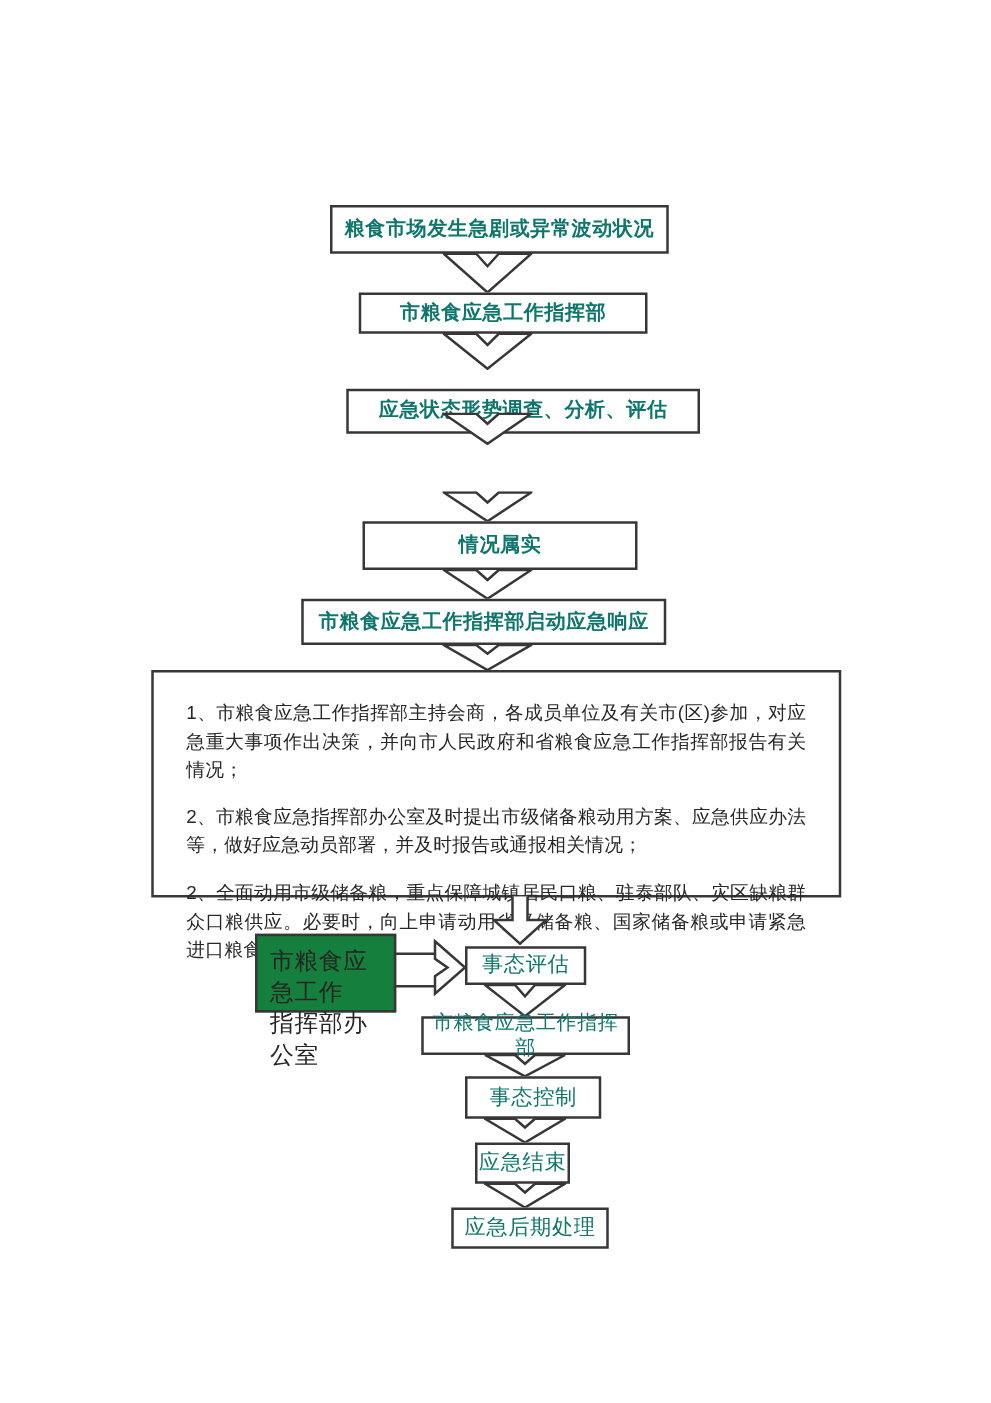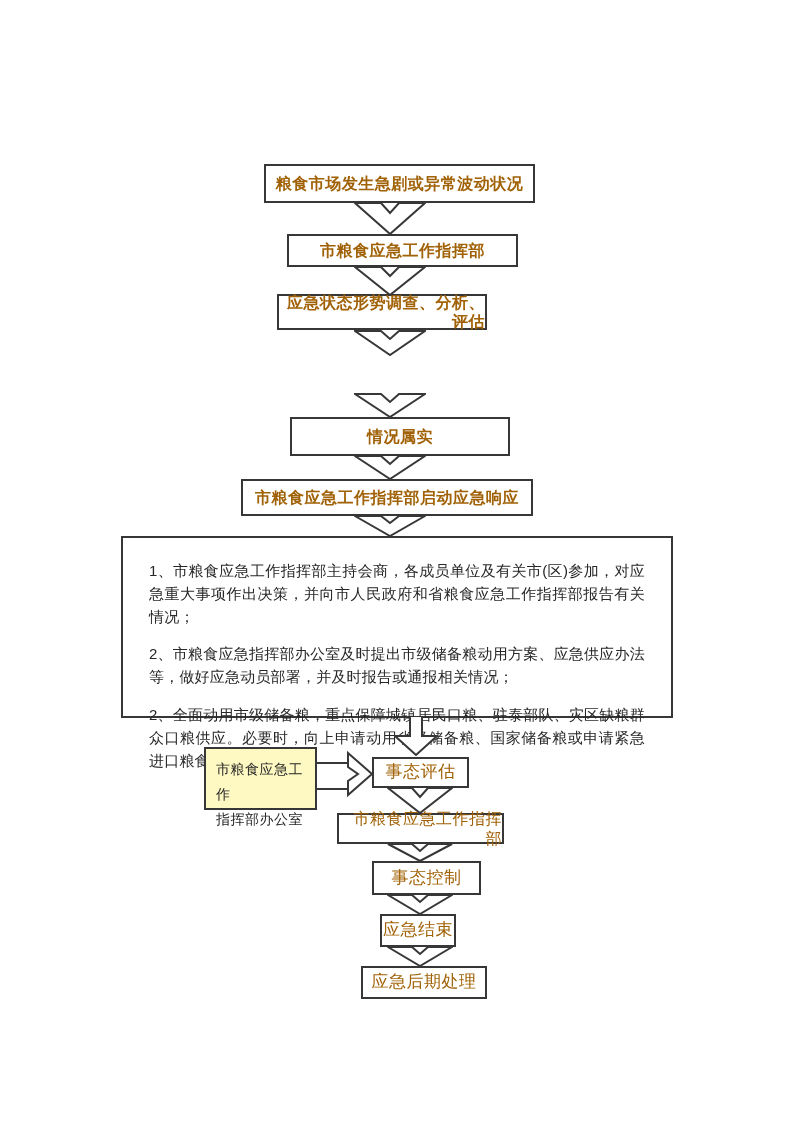--- a/index.html
+++ b/index.html
@@ -13,24 +13,24 @@
     overflow: hidden;
   }
   .fbox {
     position: absolute;
     box-sizing: border-box;
     border: 2px solid #373737;
     background: #ffffff;
     display: flex;
     align-items: center;
     justify-content: center;
-    text-align: right;
+    text-align: center;
     font-size: 16px;
     line-height: 1.2;
-    color: #a16207;
+    color: #0f766e;
     letter-spacing: 0.5px;
   }
   .fbox.bold { font-weight: bold; font-size: 16px; }
   .fbox.lg   { font-size: 17px; }
   .bigbox {
     position: absolute;
     box-sizing: border-box;
     border: 2px solid #373737;
     background: #ffffff;
     padding: 7px 11px 0 11px;
@@ -39,23 +39,23 @@
     font-weight: 500;
     letter-spacing: 0.2px;
     text-align: justify;
     color: #272727;
   }
   .bigbox p { margin: 15px; }
   .sidebox {
     position: absolute;
     box-sizing: border-box;
     border: 2px solid #373737;
-    background: #fef9c3;
+    background: #15803d;
     padding: 8px 4px 0 10px;
-    font-size: 14px;
+    font-size: 19px;
     line-height: 25px;
     color: #242424;
     text-align: left;
     letter-spacing: 0.5px;
   }
   svg.arrow { position: absolute; display: block; }
   svg.arrow polygon, svg.arrow path {
     fill: #ffffff;
     stroke: #373737;
     stroke-width: 2;
@@ -77,21 +77,21 @@
   </svg>
 
   <div class="fbox bold" style="left:287px;top:234px;width:231px;height:33px">
     <span>市粮食应急工作指挥部</span>
   </div>
 
   <svg class="arrow" style="left:354px;top:266px" width="72" height="30" viewBox="0 0 72 30">
     <polygon points="1,1 27,1 36,10 45,1 71,1 36,29"></polygon>
   </svg>
 
-  <div class="fbox bold" style="left:277px;top:294px;width:210px;height:36px">
+  <div class="fbox bold" style="left:277px;top:311px;width:283px;height:36px">
     <span>应急状态形势调查、分析、评估</span>
   </div>
 
   <svg class="arrow" style="left:354px;top:330px" width="72" height="26" viewBox="0 0 72 26">
     <polygon points="1,1 27,1 36,9 45,1 71,1 36,25"></polygon>
   </svg>
 
 
   <svg class="arrow" style="left:354px;top:393px" width="72" height="25" viewBox="0 0 72 25">
     <polygon points="1,1 27,1 36,9 45,1 71,1 36,24"></polygon>

